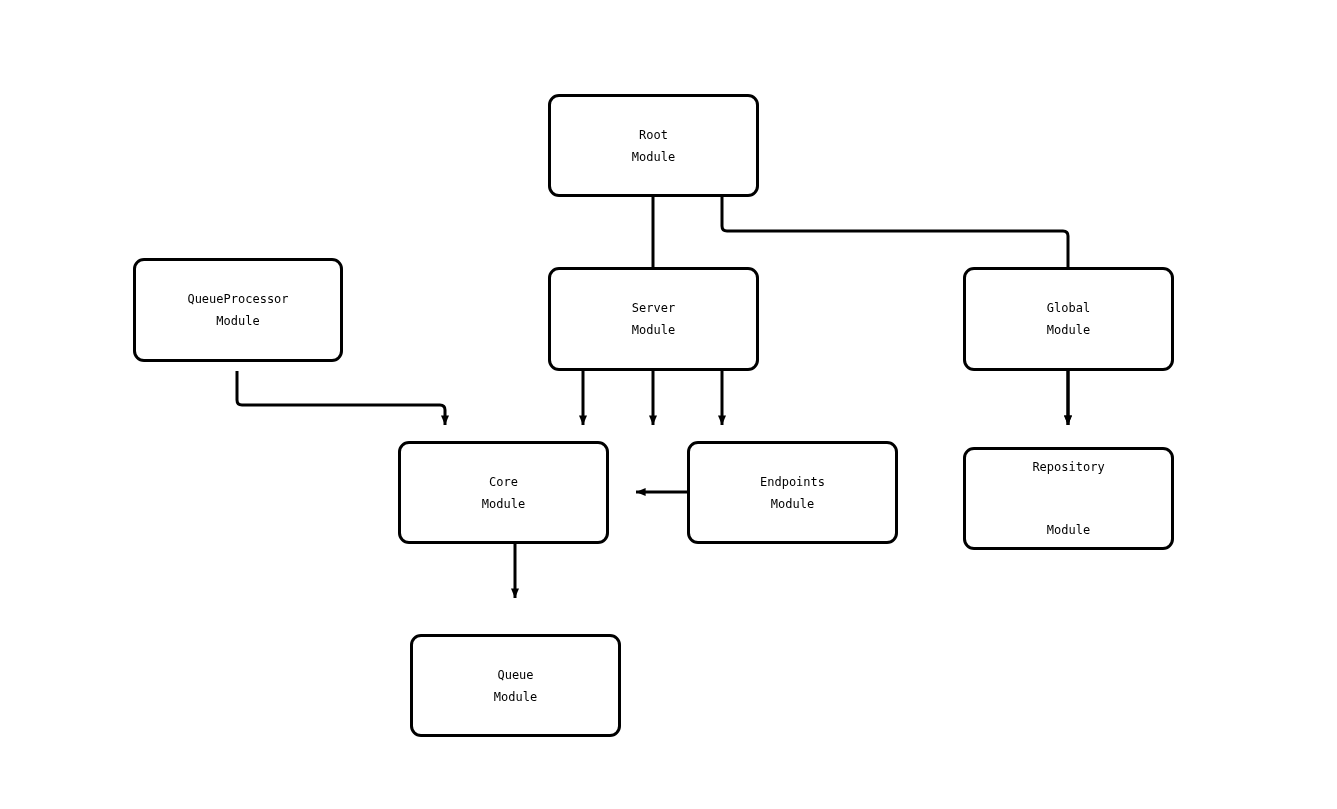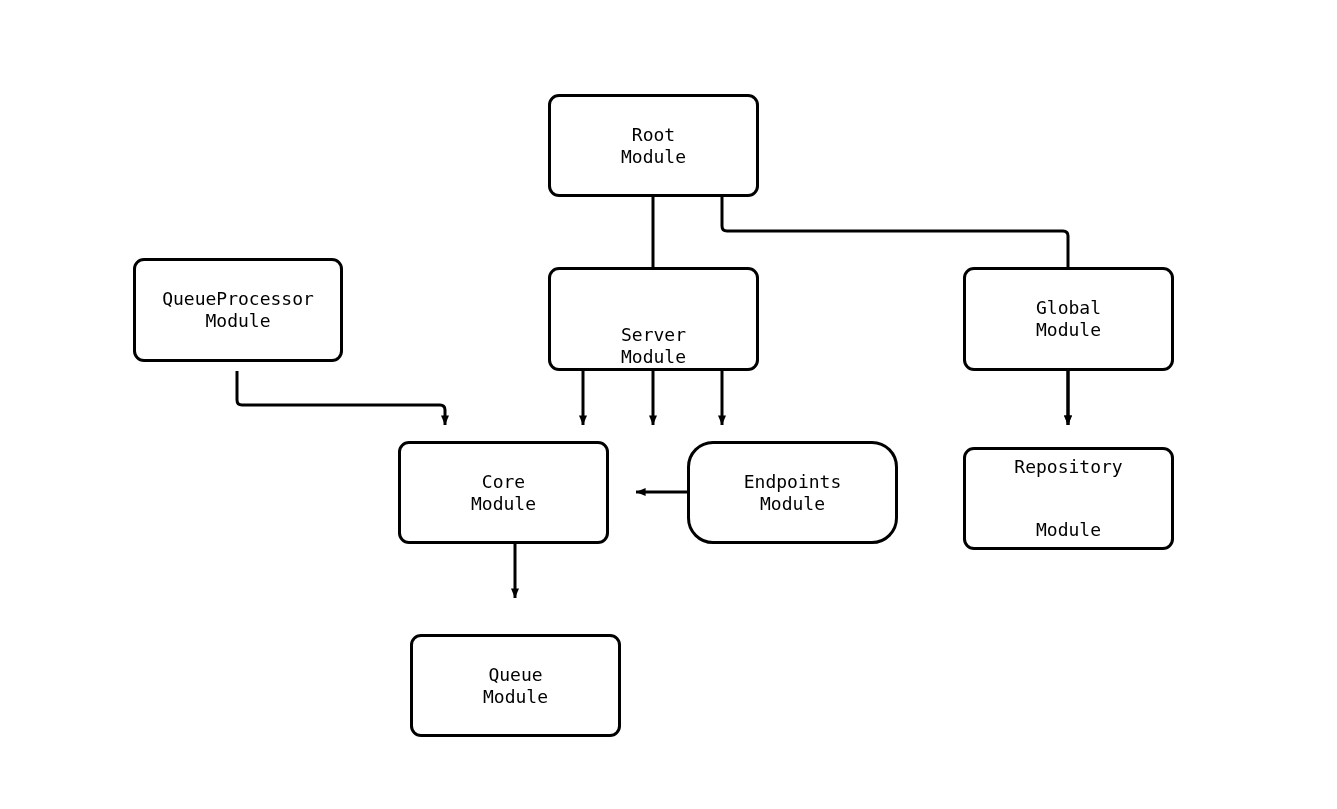--- a/index.html
+++ b/index.html
@@ -35,21 +35,21 @@
     border-radius: 11px;
     display: flex;
     flex-direction: column;
     align-items: center;
     justify-content: center;
     z-index: 2;
   }
   .node-line {
     display: block;
     font-family: "DejaVu Sans Mono", "Liberation Mono", monospace;
-    font-size: 18px;
+    font-size: 12px;
     line-height: 22px;
     color: #000000;
     white-space: pre;
     letter-spacing: 0px;
     text-align: center;
   }
 </style>
 </head>
 <body>
 
@@ -82,36 +82,36 @@
   <div class="node" style="left:548px; top:94px; width:211px; height:103px;">
     <span class="node-line">Root</span>
     <span class="node-line">Module</span>
   </div>
 
   <div class="node" style="left:133px; top:258px; width:210px; height:104px;">
     <span class="node-line">QueueProcessor</span>
     <span class="node-line">Module</span>
   </div>
 
-  <div class="node" style="left:548px; top:267px; width:211px; height:104px;justify-content:flex-end;">
+  <div class="node" style="left:548px; top:267px; width:211px; height:104px;">
     <span class="node-line">Server</span>
     <span class="node-line">Module</span>
   </div>
 
   <div class="node" style="left:963px; top:267px; width:211px; height:104px;justify-content:center;">
     <span class="node-line">Global</span>
     <span class="node-line">Module</span>
   </div>
 
   <div class="node" style="left:398px; top:441px; width:211px; height:103px;">
     <span class="node-line">Core</span>
     <span class="node-line">Module</span>
   </div>
 
-  <div class="node" style="left:687px; top:441px; width:211px; height:103px;border-radius:26px;">
+  <div class="node" style="left:687px; top:441px; width:211px; height:103px;">
     <span class="node-line">Endpoints</span>
     <span class="node-line">Module</span>
   </div>
 
   <div class="node" style="left:963px; top:447px; width:211px; height:103px;gap:41px;">
     <span class="node-line">Repository</span>
     <span class="node-line">Module</span>
   </div>
 
   <div class="node" style="left:410px; top:614px; width:211px; height:103px;margin-top:20px;">

